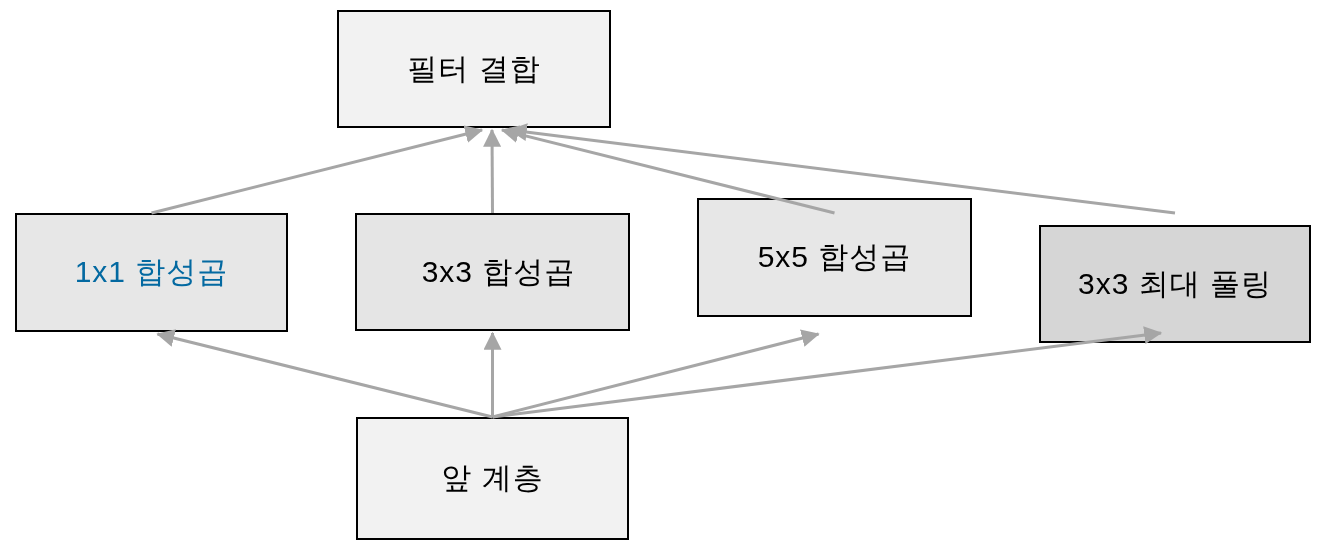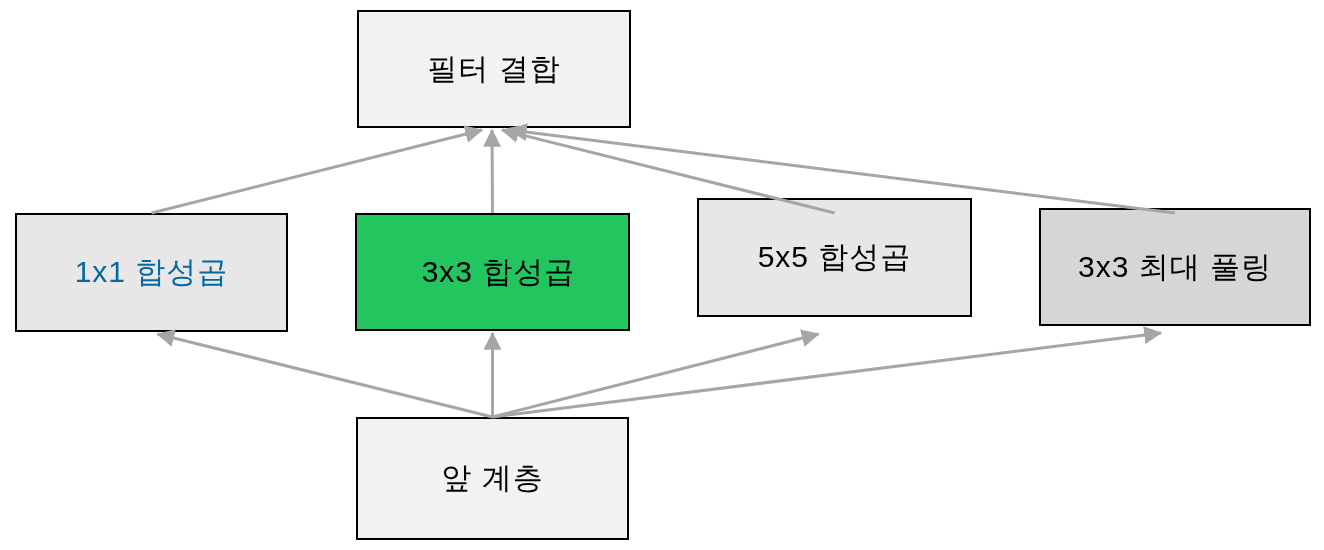--- a/index.html
+++ b/index.html
@@ -22,25 +22,25 @@
     display: flex;
     align-items: center;
     justify-content: center;
     font-size: 30px;
     color: #000000;
     letter-spacing: 1px;
     white-space: nowrap;
     z-index: 1;
   }
   
-  #n-filter-concat { left: 357px; top: 10px;  width: 274px; height: 118px; }
+  #n-filter-concat { left: 337px; top: 10px;  width: 274px; height: 118px; }
   #n-conv1x1      { left: 15px;   top: 213px; width: 273px; height: 119px; }
   #n-conv3x3      { left: 355px;  top: 213px; width: 275px; height: 118px; }
   #n-conv5x5      { left: 697px;  top: 198px; width: 275px; height: 119px; }
-  #n-maxpool3x3   { left: 1039px; top: 208px; width: 272px; height: 118px; }
+  #n-maxpool3x3   { left: 1039px; top: 225px; width: 272px; height: 118px; }
   #n-prev-layer   { left: 356px;  top: 417px; width: 273px; height: 123px; }
 
   .edges {
     position: absolute;
     left: 0; top: 0;
     width: 1324px;
     height: 550px;
     z-index: 2;
     pointer-events: none;
   }
@@ -69,21 +69,21 @@
   </svg>
 
   <div class="node" id="n-filter-concat" style="background: rgb(242, 242, 242); border-color: rgb(0, 0, 0); color: rgb(0, 0, 0);">
     <span>필터 결합</span>
   </div>
 
   <div class="node" id="n-conv1x1" style="background: rgb(231, 231, 231); border-color: rgb(0, 0, 0); color: #0369a1;">
     <span>1x1 합성곱</span>
   </div>
 
-  <div class="node" id="n-conv3x3" style="background: #22c55e; border-color: rgb(0, 0, 0); color: rgb(0, 0, 0); padding-left: 12px;">
+  <div class="node" id="n-conv3x3" style="background: #e5e5e5; border-color: rgb(0, 0, 0); color: rgb(0, 0, 0); padding-left: 12px;">
     <span>3x3 합성곱</span>
   </div>
 
   <div class="node" id="n-conv5x5" style="background: rgb(231, 231, 231); border-color: rgb(0, 0, 0); color: rgb(0, 0, 0);">
     <span>5x5 합성곱</span>
   </div>
 
   <div class="node" id="n-maxpool3x3" style="background: rgb(214, 214, 214); border-color: rgb(0, 0, 0); color: rgb(0, 0, 0);">
     <span>3x3 최대 풀링</span>
   </div>

